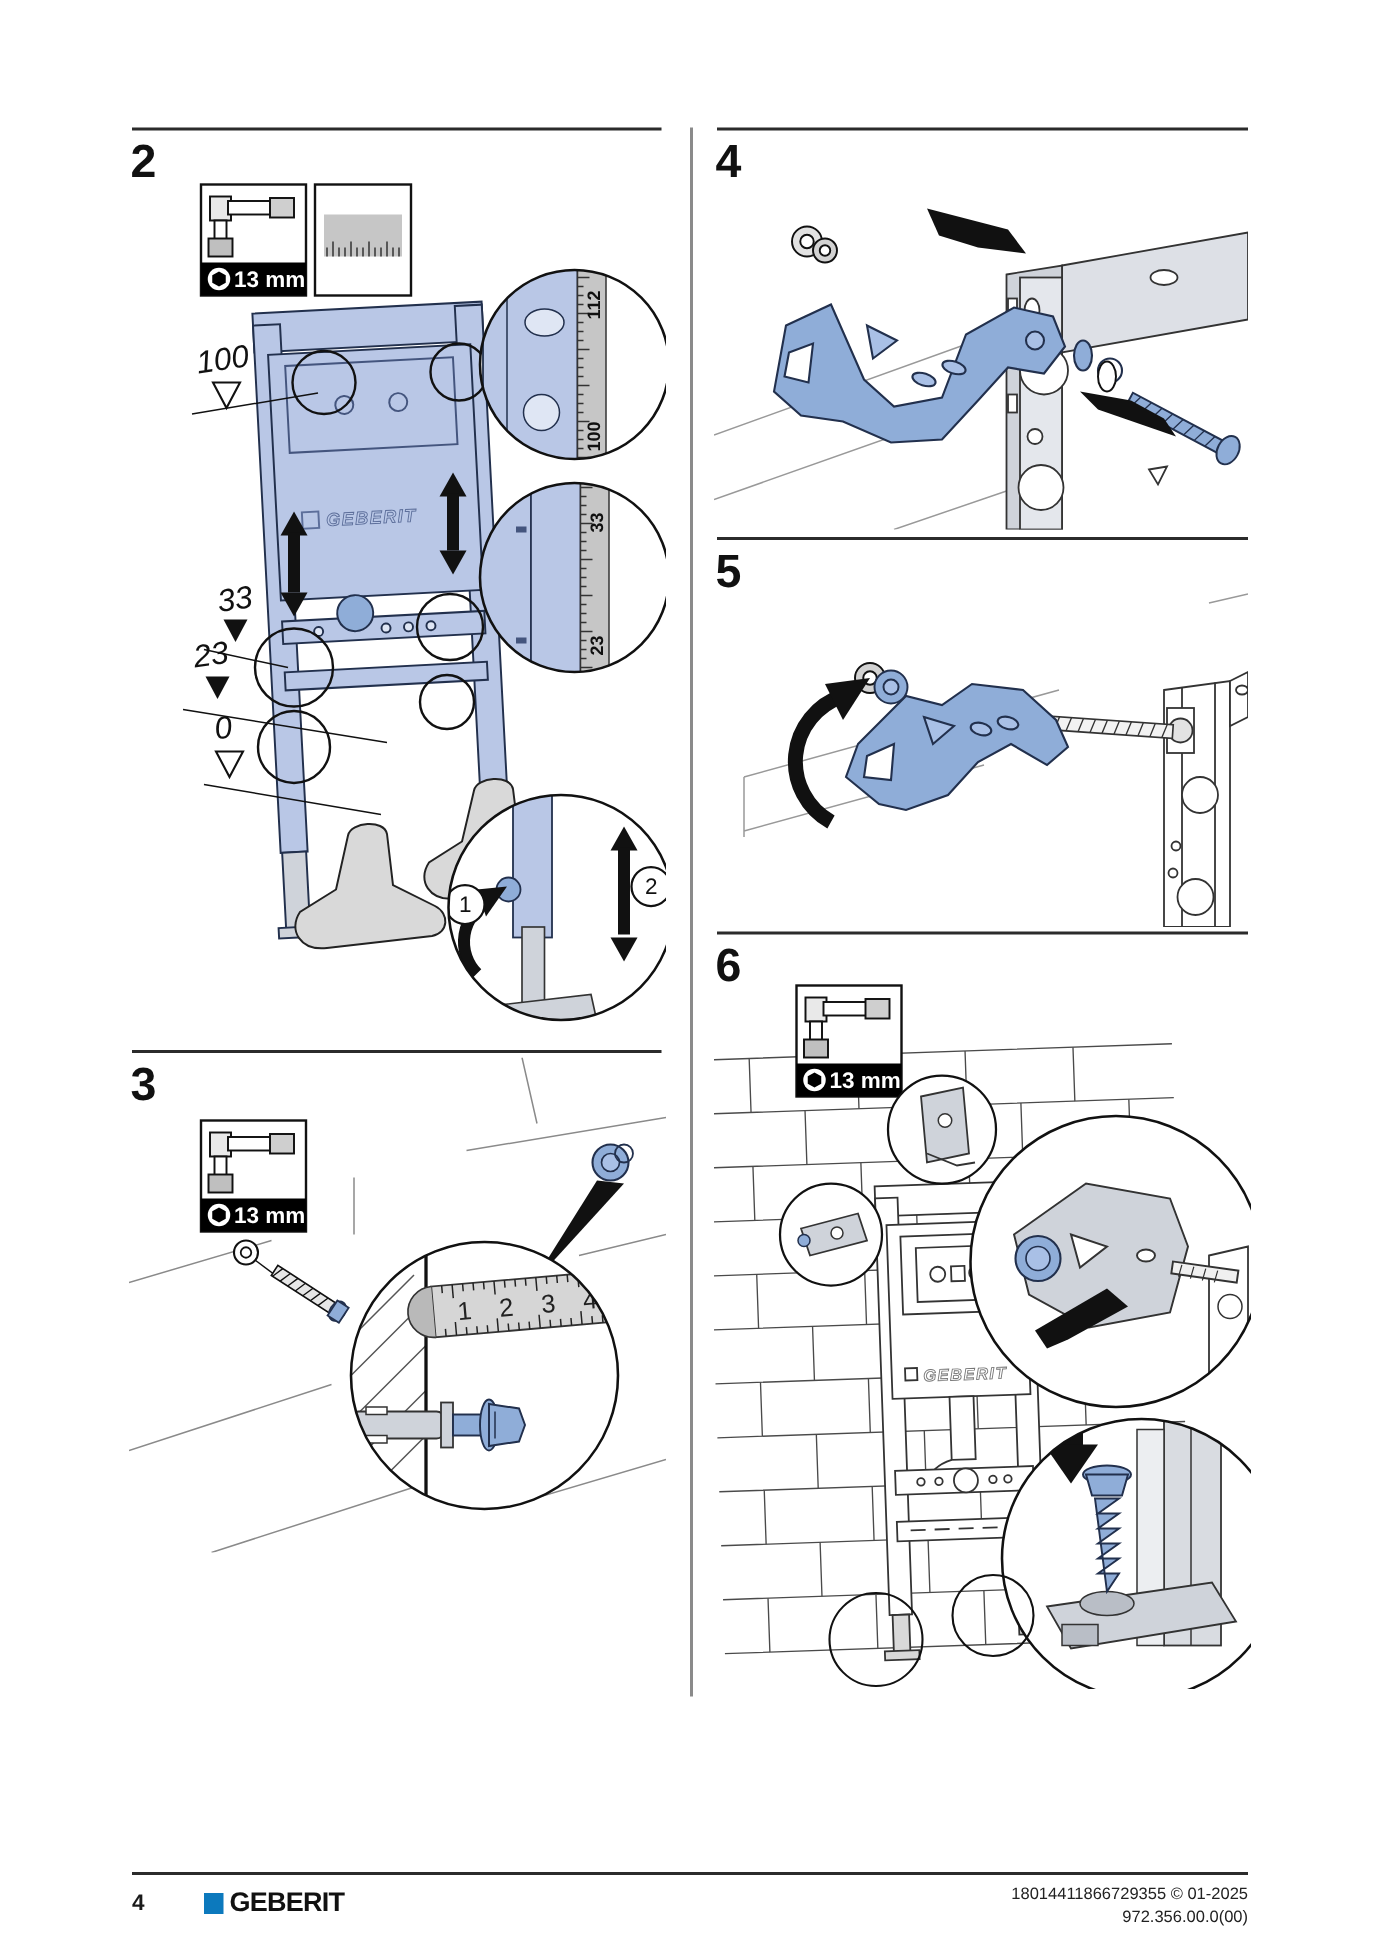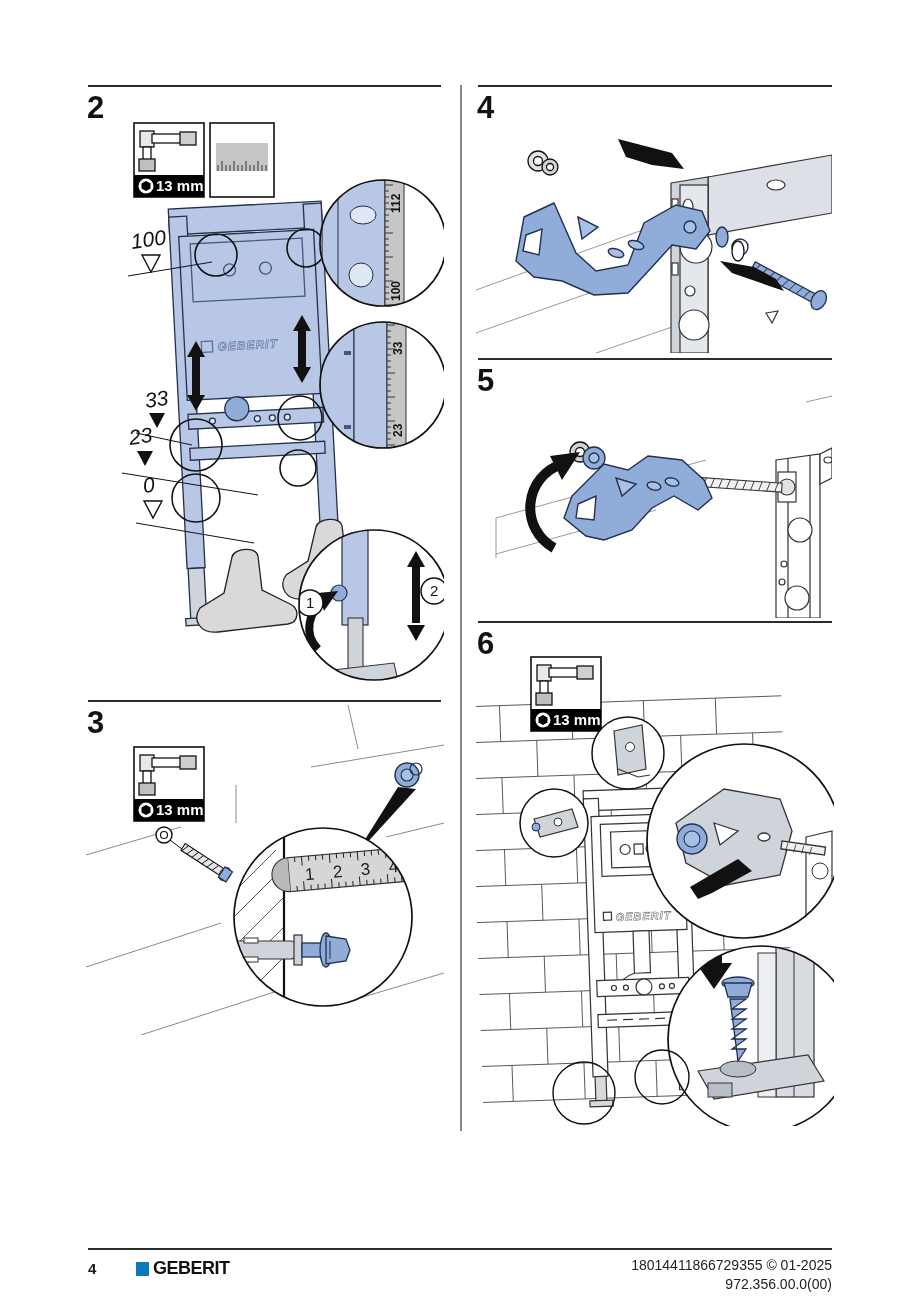--- a/index.html
+++ b/index.html
@@ -16,21 +16,21 @@
   .toollab{font-size:15px;font-weight:bold;fill:#fff;}
   .cirnum{font-size:15px;fill:#111;}
   .brand{font-size:12px;font-weight:bold;font-style:italic;fill:none;stroke:#5d6f9b;stroke-width:.6;letter-spacing:1px;}
   .brand6{font-size:11px;font-weight:bold;font-style:italic;fill:none;stroke:#777;stroke-width:.6;letter-spacing:1px;}
   #footer{position:absolute;left:0;top:1248px;width:920px;}
   #footer .frule{position:absolute;left:88px;top:0;width:744px;height:2px;background:#2b2b2b;}
   .pagenum{position:absolute;left:88px;top:12px;font-size:15px;font-weight:bold;}
   .logo{position:absolute;left:136px;top:10px;display:flex;align-items:center;}
   .logo .sq{width:13px;height:14px;background:#0c79bd;margin-right:4px;}
   .logo .lt{font-size:18px;font-weight:bold;letter-spacing:-0.5px;color:#111;}
-  .docnums{position:absolute;right:88px;top:8px;text-align:right;font-size:14px;color:#222;line-height:1.35;}
+  .docnums{position:absolute;right:88px;top:8px;text-align:right;font-size:11px;color:#222;line-height:1.35;}
 </style>
 </head>
 <body>
 
 <div id="page">
 
   <div class="vdiv" style="left:460px;top:85px;height:1046px;"></div>
 
   <div class="rule" style="left:88px;top:85px;width:353px;"></div>
   <div class="stepnum" style="left:87px;top:92px;">2</div>

